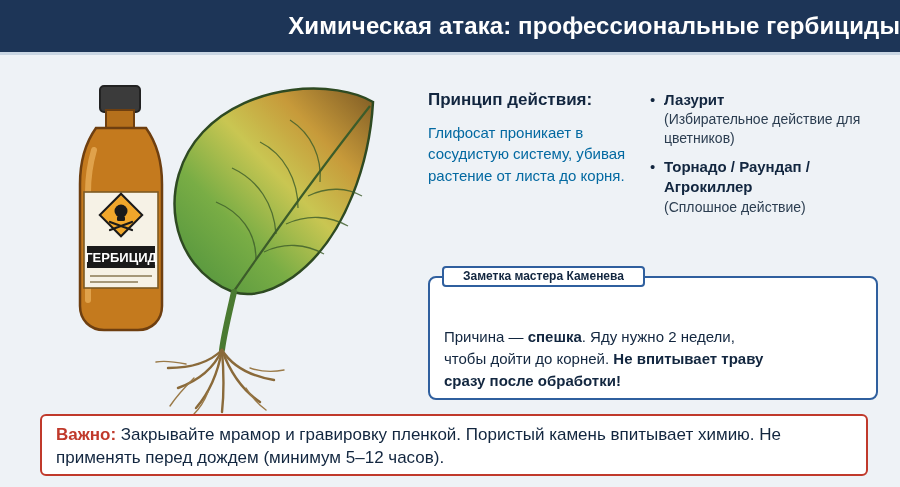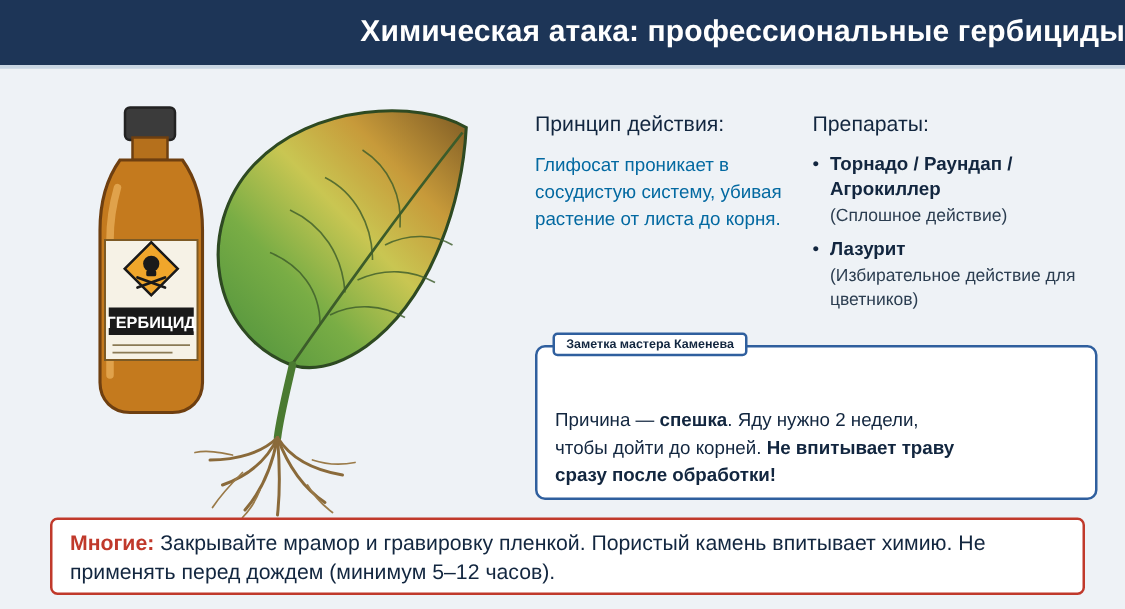--- a/index.html
+++ b/index.html
@@ -70,21 +70,21 @@
     width: 205px;
   }
   .col-products {
     position: absolute;
     left: 650px;
     top: 90px;
     width: 240px;
   }
   .col-heading {
     font-size: 17px;
-    font-weight: normal;
+    font-weight: bold;
     color: #12263f;
     margin-bottom: 12px;
   }
   .col-body {
     font-size: 15px;
     color: #0369a1;
     line-height: 1.42;
   }
   .bullet-list {
     margin: 0;
@@ -129,22 +129,22 @@
     background: #ffffff;
     box-sizing: border-box;
   }
   .note-label {
     position: absolute;
     left: 12px;
     top: -12px;
     background: #ffffff;
     border: 2px solid #2f5f9e;
     border-radius: 4px;
-    padding: 2px 9px;
-    font-size: 10px;
+    padding: 2px 19px;
+    font-size: 12px;
     font-weight: bold;
     color: #12263f;
     white-space: nowrap;
     line-height: 1.1;
   }
   .note-text {
     position: absolute;
     left: 14px;
     top: 26px;
     width: 424px;
@@ -258,42 +258,41 @@
       <line x1="44" y1="202" x2="92" y2="202" stroke="#8a7a55" stroke-width="1.4"></line>
     </svg>
   </div>
 
   <div class="col-principle">
     <div class="col-heading">Принцип действия:</div>
     <div class="col-body">Глифосат проникает в сосудистую систему, убивая растение от листа до корня.</div>
   </div>
 
   <div class="col-products">
-    <div class="col-heading">Препараты:</div>
     <ul class="bullet-list">
+      <li class="bullet-item">
+        <span class="bullet-name">Лазурит</span>
+        <span class="bullet-sub">(Избирательное действие для цветников)</span>
+      </li>
       <li class="bullet-item">
         <span class="bullet-name">Торнадо / Раундап / Агрокиллер</span>
         <span class="bullet-sub">(Сплошное действие)</span>
-      </li>
-      <li class="bullet-item">
-        <span class="bullet-name">Лазурит</span>
-        <span class="bullet-sub">(Избирательное действие для цветников)</span>
       </li>
     </ul>
   </div>
 
   <div class="note-box">
     <div class="note-label">Заметка мастера Каменева</div>
     <div class="note-text">
       <br>
       <span>Причина — </span><b>спешка</b><span>. Яду нужно 2 недели,</span><br>
       <span>чтобы дойти до корней. </span><b>Не впитывает траву</b><br>
       <b>сразу после обработки!</b>
     </div>
   </div>
 
   <div class="important-box">
     <div class="important-text">
-      <span class="important-label">Многие:</span><span> Закрывайте мрамор и гравировку пленкой. Пористый камень впитывает химию. Не применять перед дождем (минимум 5–12 часов).</span>
+      <span class="important-label">Важно:</span><span> Закрывайте мрамор и гравировку пленкой. Пористый камень впитывает химию. Не применять перед дождем (минимум 5–12 часов).</span>
     </div>
   </div>
 
 </div>
 
 </body></html>

